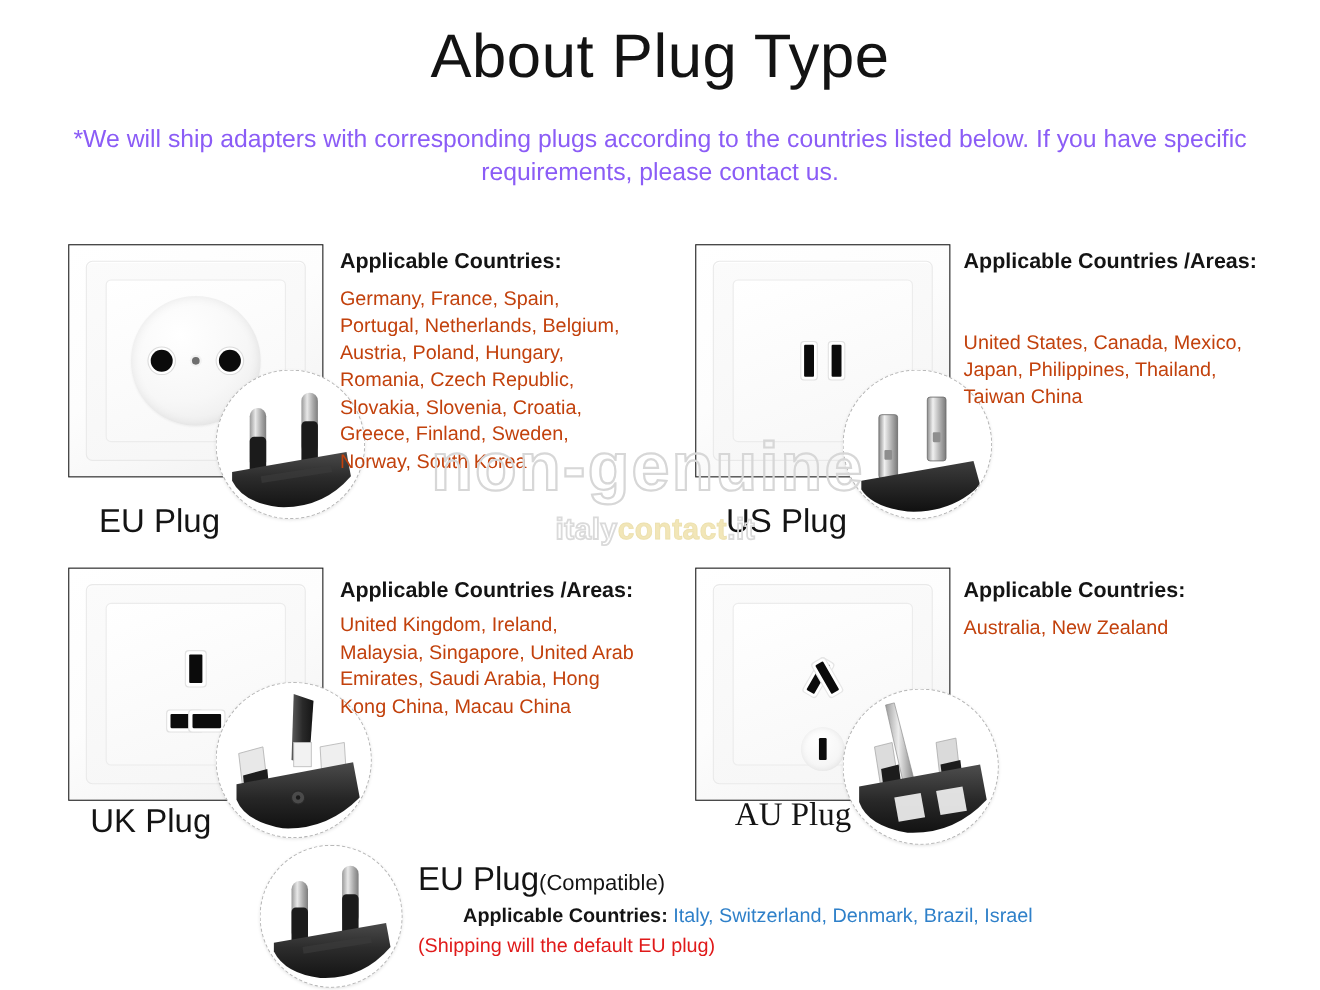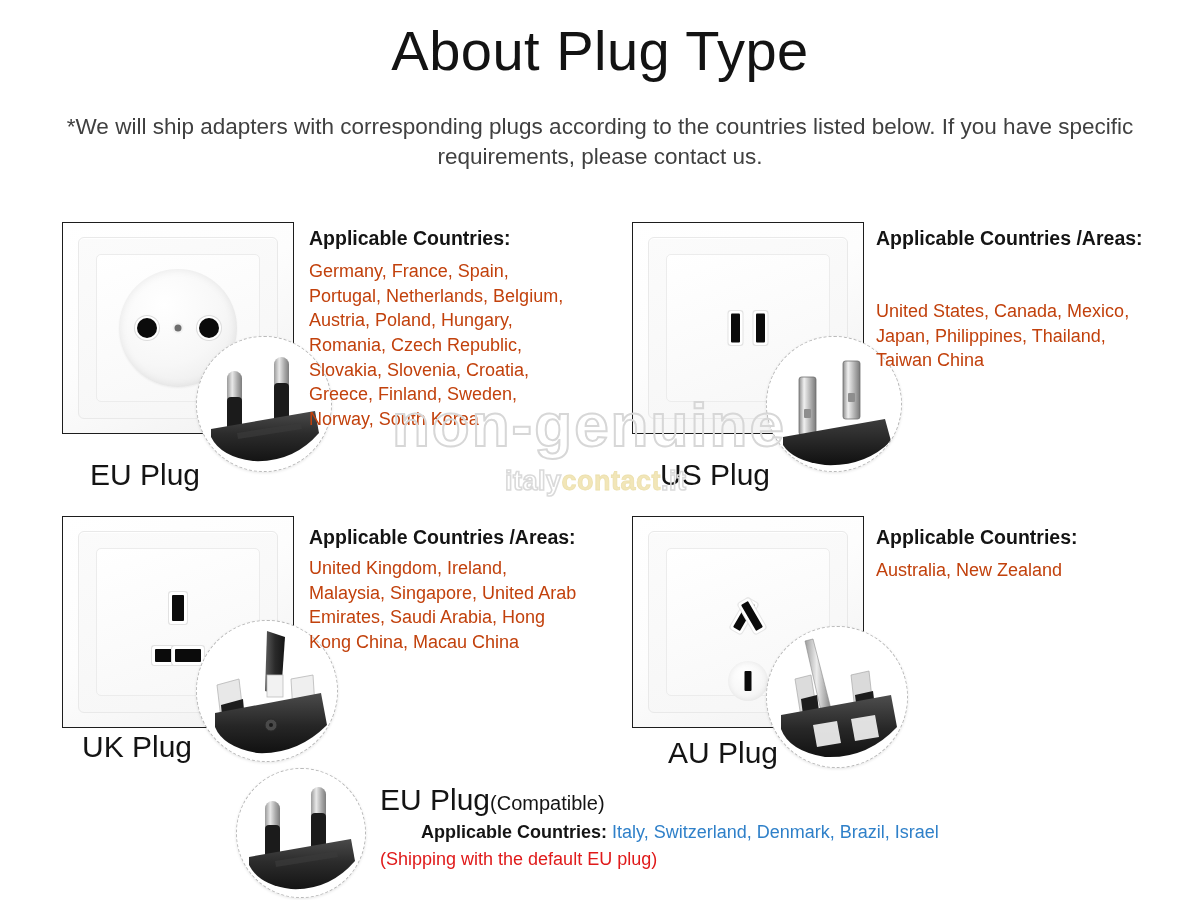--- a/index.html
+++ b/index.html
@@ -30,21 +30,21 @@
     line-height: 1.05;
   }
   .page-note {
     position: absolute;
     top: 112px;
     left: 60px;
     width: 1080px;
     text-align: center;
     font-size: 22.5px;
     line-height: 1.32;
-    color: #404040;
+    color: #8b5cf6;
   }
 
   
   .plug-block {
     position: absolute;
   }
   .socket-wrap {
     position: absolute;
     width: 232px;
     height: 212px;
@@ -440,21 +440,21 @@
 
       <path d="M84 48 L102 44 L106 80 L88 84 Z" fill="#dadada" stroke="#a8a8a8" stroke-width="0.7"></path>
       <path d="M88 68 L106 64 L110 96 L92 100 Z" fill="#1c1c1c"></path>
 
       <path d="M14 88 L124 68 L130 100 Q100 132 58 130 Q22 124 14 102 Z" fill="url(#auBodyG)"></path>
       <path d="M46 98 L70 94 L74 116 L50 120 Z" fill="#f0f0f0" opacity=".92"></path>
       <path d="M84 92 L108 88 L112 110 L88 114 Z" fill="#f0f0f0" opacity=".92"></path>
     </svg>
   </div>
 
-  <div class="plug-label" style="left:36px; top:220px;">AU Plug</div>
+  <div class="plug-label" style="left:36px; top:208px;font-family:Liberation Serif, serif;">AU Plug</div>
 </div>
 
 <div class="col-heading" style="left:876px; top:526px;">Applicable Countries:</div>
 <div class="col-list" style="left:876px; top:558px; width:290px;">Australia, New Zealand</div>
 
 <div class="bubble" style="left:236px; top:768px; width:128px; height:128px;">
   <svg viewBox="0 0 128 128" width="128" height="128">
     <defs>
       <linearGradient id="euPinG2" x1="0" y1="0" x2="1" y2="0">
         <stop offset="0%" stop-color="#9a9a9a"></stop>
@@ -479,18 +479,18 @@
 
 <div class="compat-title" style="left:380px; top:783px;">
   <span>EU Plug</span><span class="sub">(Compatible)</span>
 </div>
 
 <div class="compat-line" style="left:380px; top:822px;margin-left:41px;">
   <span class="lbl">Applicable Countries:</span>
   <span class="val">Italy, Switzerland, Denmark, Brazil, Israel</span>
 </div>
 
-<div class="compat-note" style="left:380px; top:849px;">(Shipping with the default EU plug)</div>
+<div class="compat-note" style="left:380px; top:849px;">(Shipping will the default EU plug)</div>
 
 <div class="watermark wm-main">non-genuine</div>
 <div class="watermark wm-sub">
   <span class="g">italy</span><span class="y">contact</span><span class="g">.it</span>
 </div>
 
 </body></html>

